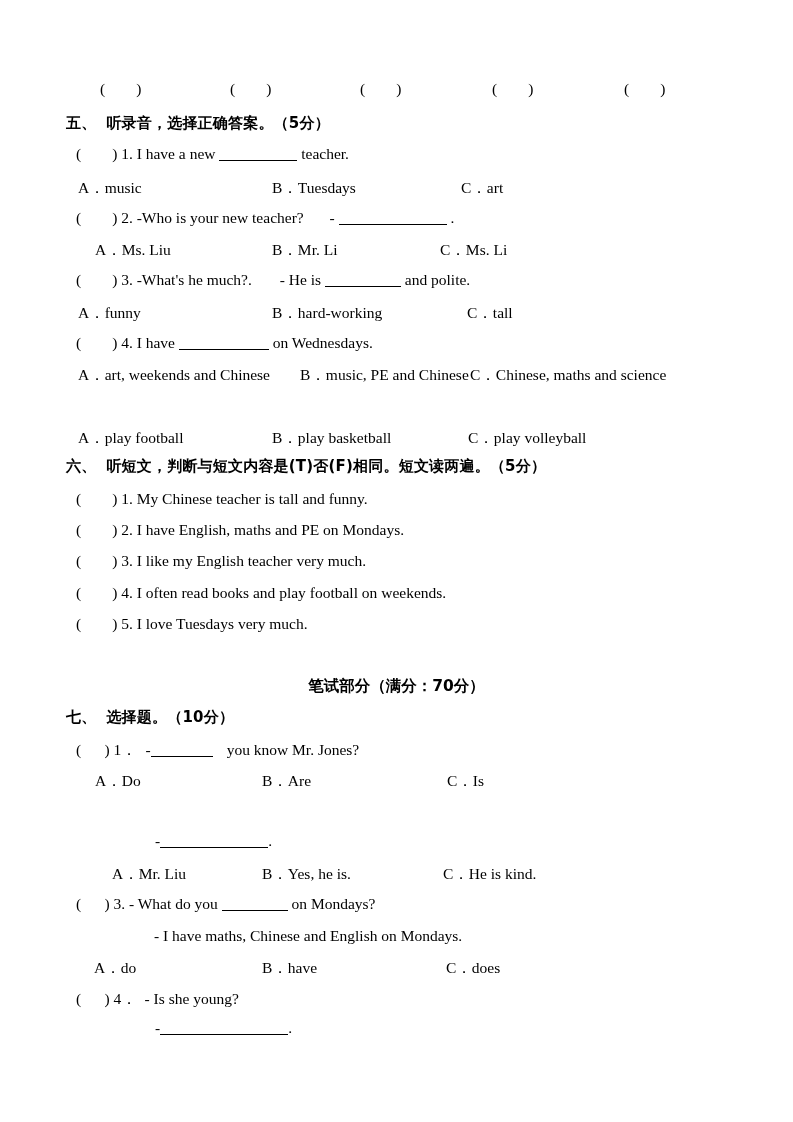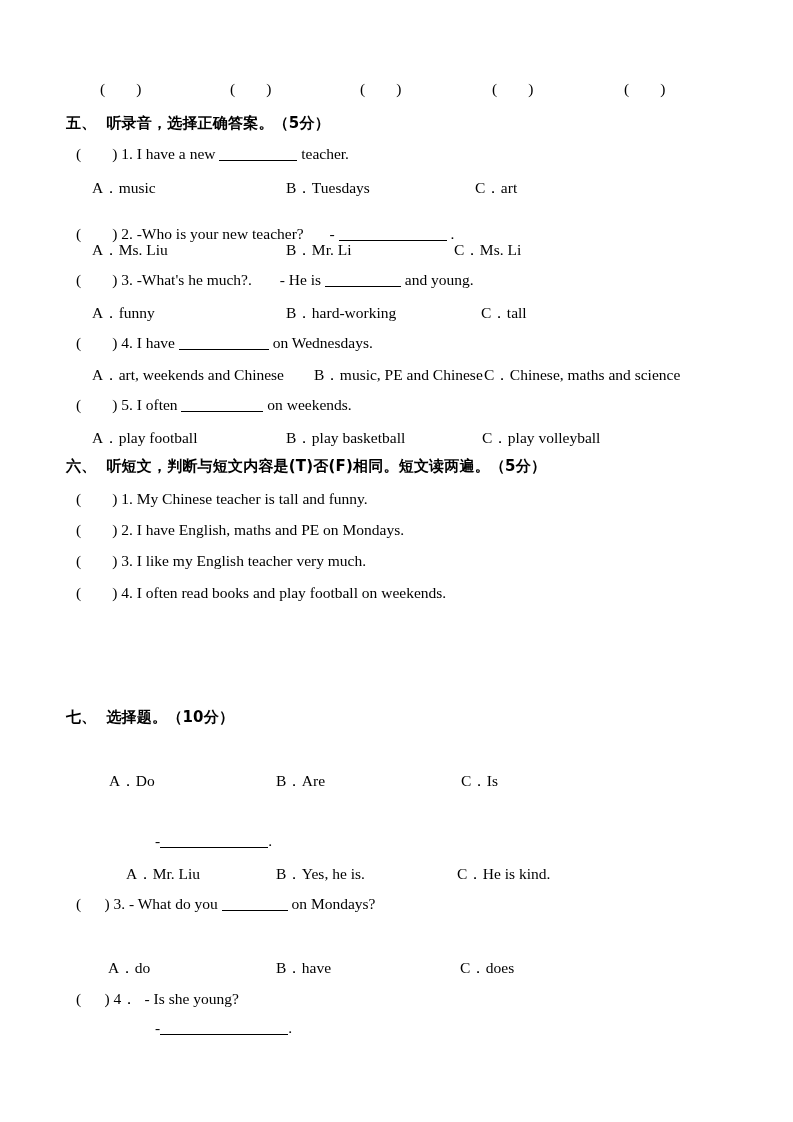--- a/index.html
+++ b/index.html
@@ -82,21 +82,20 @@
   .optrow {
     position: absolute;
     height: 20px;
     font-size: 15.5px;
     white-space: nowrap;
   }
   .opt {
     position: absolute;
     top: 0;
     white-space: pre;
-    margin-left: 14px;
   }
 
   
   .ansline {
     position: absolute;
     white-space: nowrap;
     font-size: 15.5px;
   }
 </style>
 </head>
@@ -122,68 +121,61 @@
     <span>I have a new</span>
     <span class="blank" style="width:78px;"></span>
     <span>teacher.</span>
   </div>
   <div class="optrow" style="left:0; top:178px;">
     <span class="opt" style="left:78px;"><span>A．</span><span>music</span></span>
     <span class="opt" style="left:272px;"><span>B．</span><span>Tuesdays</span></span>
     <span class="opt" style="left:461px;"><span>C．</span><span>art</span></span>
   </div>
 
-  <div class="qline" style="left:76px; top:209px;margin-top:16px;">
+  <div class="qline" style="left:76px; top:209px;">
     <span class="paren">(        )</span>
     <span>2.</span>
     <span>-Who is your new teacher?</span>
     <span style="display:inline-block;width:22px;"></span><span>-</span>
     <span class="blank" style="width:108px;"></span>
     <span>.</span>
   </div>
   <div class="optrow" style="left:0; top:240px;">
-    <span class="opt" style="left:78px;"><span>A．</span><span>Ms. Liu</span></span>
+    <span class="opt" style="left:95px;"><span>A．</span><span>Ms. Liu</span></span>
     <span class="opt" style="left:272px;"><span>B．</span><span>Mr. Li</span></span>
     <span class="opt" style="left:440px;"><span>C．</span><span>Ms. Li</span></span>
   </div>
 
   <div class="qline" style="left:76px; top:271px;">
     <span class="paren">(        )</span>
     <span>3.</span>
     <span>-What's he much?.</span>
     <span style="display:inline-block;width:24px;"></span><span>- He is</span>
     <span class="blank" style="width:76px;"></span>
-    <span>and young.</span>
+    <span>and polite.</span>
   </div>
   <div class="optrow" style="left:0; top:303px;">
     <span class="opt" style="left:78px;"><span>A．</span><span>funny</span></span>
     <span class="opt" style="left:272px;"><span>B．</span><span>hard-working</span></span>
     <span class="opt" style="left:467px;"><span>C．</span><span>tall</span></span>
   </div>
 
   <div class="qline" style="left:76px; top:334px;">
     <span class="paren">(        )</span>
     <span>4.</span>
     <span>I have</span>
     <span class="blank" style="width:90px;"></span>
     <span>on Wednesdays.</span>
   </div>
   <div class="optrow" style="left:0; top:365px;">
     <span class="opt" style="left:78px;"><span>A．</span><span>art, weekends and Chinese</span></span>
     <span class="opt" style="left:300px;"><span>B．</span><span>music, PE and Chinese</span></span>
     <span class="opt" style="left:470px;"><span>C．</span><span>Chinese, maths and science</span></span>
   </div>
 
-  <div class="qline" style="left:76px; top:396px;">
-    <span class="paren">(        )</span>
-    <span>5.</span>
-    <span>I often</span>
-    <span class="blank" style="width:82px;"></span>
-    <span>on weekends.</span>
-  </div>
   <div class="optrow" style="left:0; top:428px;">
     <span class="opt" style="left:78px;"><span>A．</span><span>play football</span></span>
     <span class="opt" style="left:272px;"><span>B．</span><span>play basketball</span></span>
     <span class="opt" style="left:468px;"><span>C．</span><span>play volleyball</span></span>
   </div>
 
   <div class="sec-head" style="left:66px; top:457px;">
     <span class="num">六、</span><span>听短文，判断与短文内容是(T)否(F)相同。短文读两遍。（5分）</span>
   </div>
 
@@ -200,26 +192,38 @@
   <div class="qline" style="left:76px; top:552px;">
     <span class="paren">(        )</span>
     <span>3.</span>
     <span>I like my English teacher very much.</span>
   </div>
   <div class="qline" style="left:76px; top:584px;">
     <span class="paren">(        )</span>
     <span>4.</span>
     <span>I often read books and play football on weekends.</span>
   </div>
-
+  <div class="qline" style="left:76px; top:615px;">
+    <span class="paren">(        )</span>
+    <span>5.</span>
+    <span>I love Tuesdays very much.</span>
+  </div>
+
+  <div class="centered-head" style="top:676px;">笔试部分（满分：70分）</div>
 
   <div class="sec-head" style="left:66px; top:708px;">
     <span class="num">七、</span><span>选择题。（10分）</span>
   </div>
 
+  <div class="qline" style="left:76px; top:740px;">
+    <span class="paren">(      )</span>
+    <span>1．</span>
+    <span style="display:inline-block;width:5px;"></span><span>-</span><span class="blank" style="width:62px;"></span>
+    <span style="display:inline-block;width:10px;"></span><span>you know Mr. Jones?</span>
+  </div>
   <div class="optrow" style="left:0; top:771px;">
     <span class="opt" style="left:95px;"><span>A．</span><span>Do</span></span>
     <span class="opt" style="left:262px;"><span>B．</span><span>Are</span></span>
     <span class="opt" style="left:447px;"><span>C．</span><span>Is</span></span>
   </div>
 
   <div class="ansline" style="left:155px; top:832px;">
     <span>-</span><span class="blank" style="width:108px;"></span><span>.</span>
   </div>
   <div class="optrow" style="left:0; top:864px;">
@@ -228,20 +232,21 @@
     <span class="opt" style="left:443px;"><span>C．</span><span>He is kind.</span></span>
   </div>
 
   <div class="qline" style="left:76px; top:895px;text-align:center;">
     <span class="paren">(      )</span>
     <span>3.</span>
     <span>- What do you</span>
     <span class="blank" style="width:66px;"></span>
     <span>on Mondays?</span>
   </div>
+  <div class="ansline" style="left:154px; top:927px;">- I have maths, Chinese and English on Mondays.</div>
   <div class="optrow" style="left:0; top:958px;">
     <span class="opt" style="left:94px;"><span>A．</span><span>do</span></span>
     <span class="opt" style="left:262px;"><span>B．</span><span>have</span></span>
     <span class="opt" style="left:446px;"><span>C．</span><span>does</span></span>
   </div>
 
   <div class="qline" style="left:76px; top:989px;">
     <span class="paren">(      )</span>
     <span>4．</span>
     <span style="display:inline-block;width:4px;"></span><span>- Is she young?</span>

